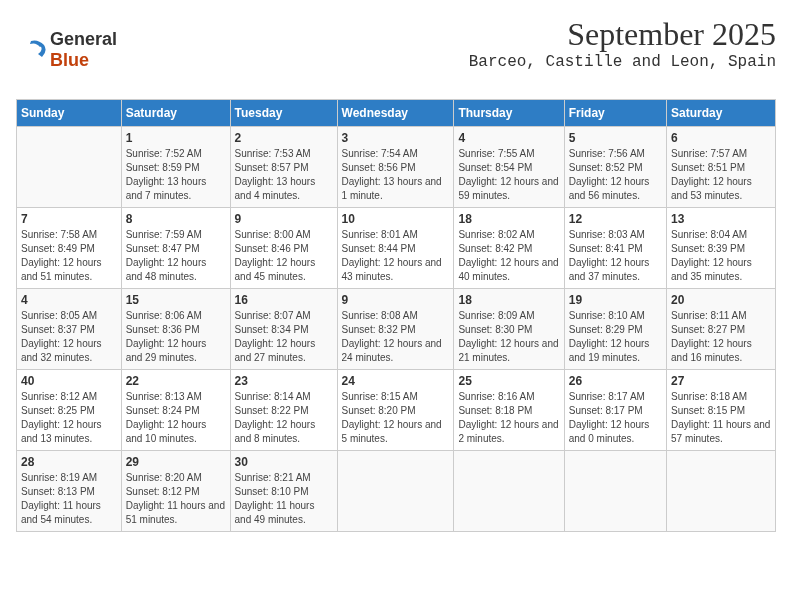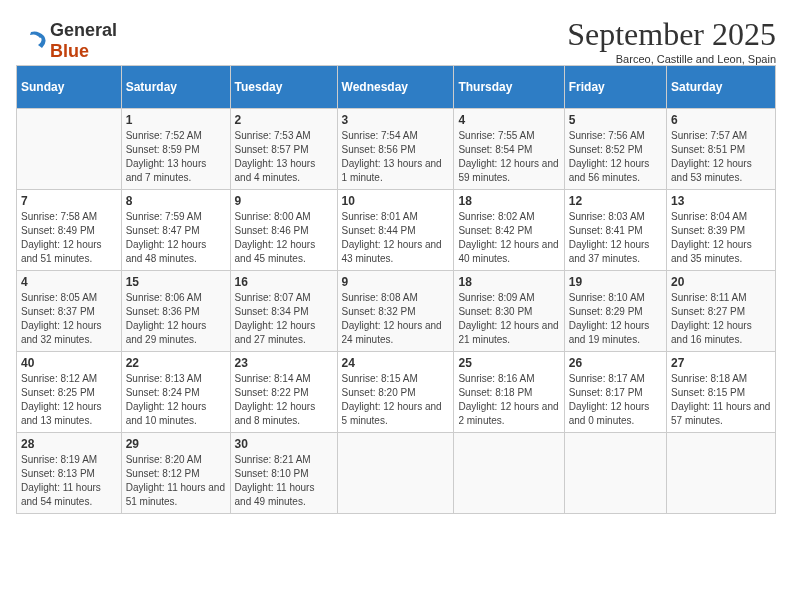--- a/index.html
+++ b/index.html
@@ -6,22 +6,22 @@
     body {
       font-family: Arial, sans-serif;
       background: #fff;
       width: 792px;
       min-height: 612px;
       padding: 16px;
     }
     .header {
       display: flex;
       justify-content: space-between;
-      align-items: center;
-      margin-bottom: 0;
+      align-items: flex-end;
+      margin-bottom: 28px;
     }
     .logo {
       display: flex;
       align-items: center;
       gap: 4px;
     }
     .logo-text-general {
       font-size: 18px;
       font-weight: bold;
       color: #333;
@@ -38,32 +38,33 @@
     .title-block {
       text-align: right;
     }
     .main-title {
       font-size: 32px;
       color: #333;
       font-weight: normal;
       font-family: Liberation Serif, serif;
     }
     .subtitle {
-      font-size: 11px;
-      color: #333;
+      font-size: 16px;
+      color: #333;
+      font-family: Liberation Mono, monospace;
     }
     table {
       width: 100%;
       border-collapse: collapse;
       font-size: 11px;
     }
     thead tr th {
       background-color: #2e7dc5;
       color: #fff;
-      padding: 14px 4px;
+      padding: 6px 4px;
       text-align: left;
       font-size: 12px;
       border: 1px solid #ccc;
     }
     tbody tr td {
       border: 1px solid #ccc;
       padding: 4px 4px;
       vertical-align: top;
       color: #333;
       min-height: 70px;

